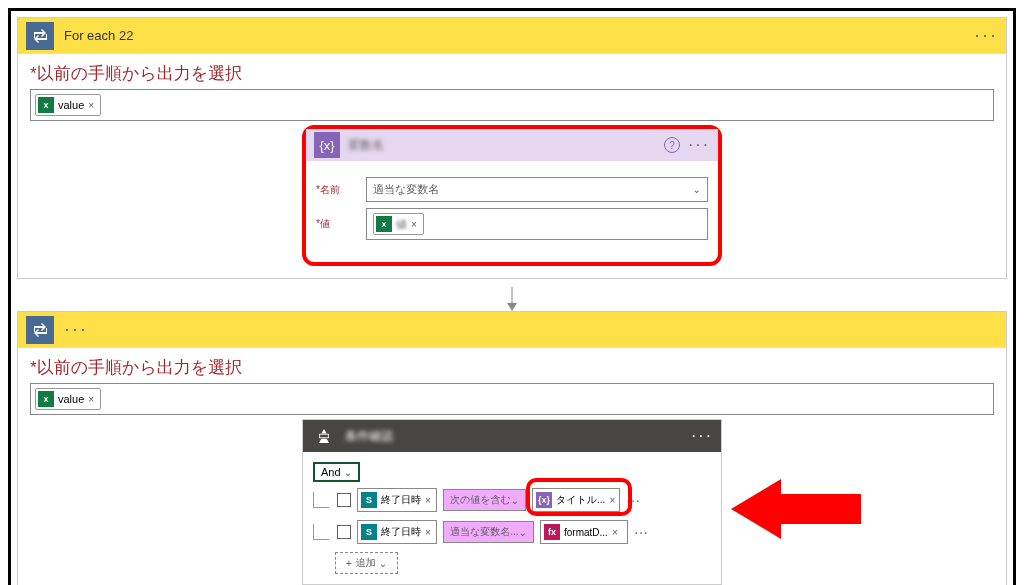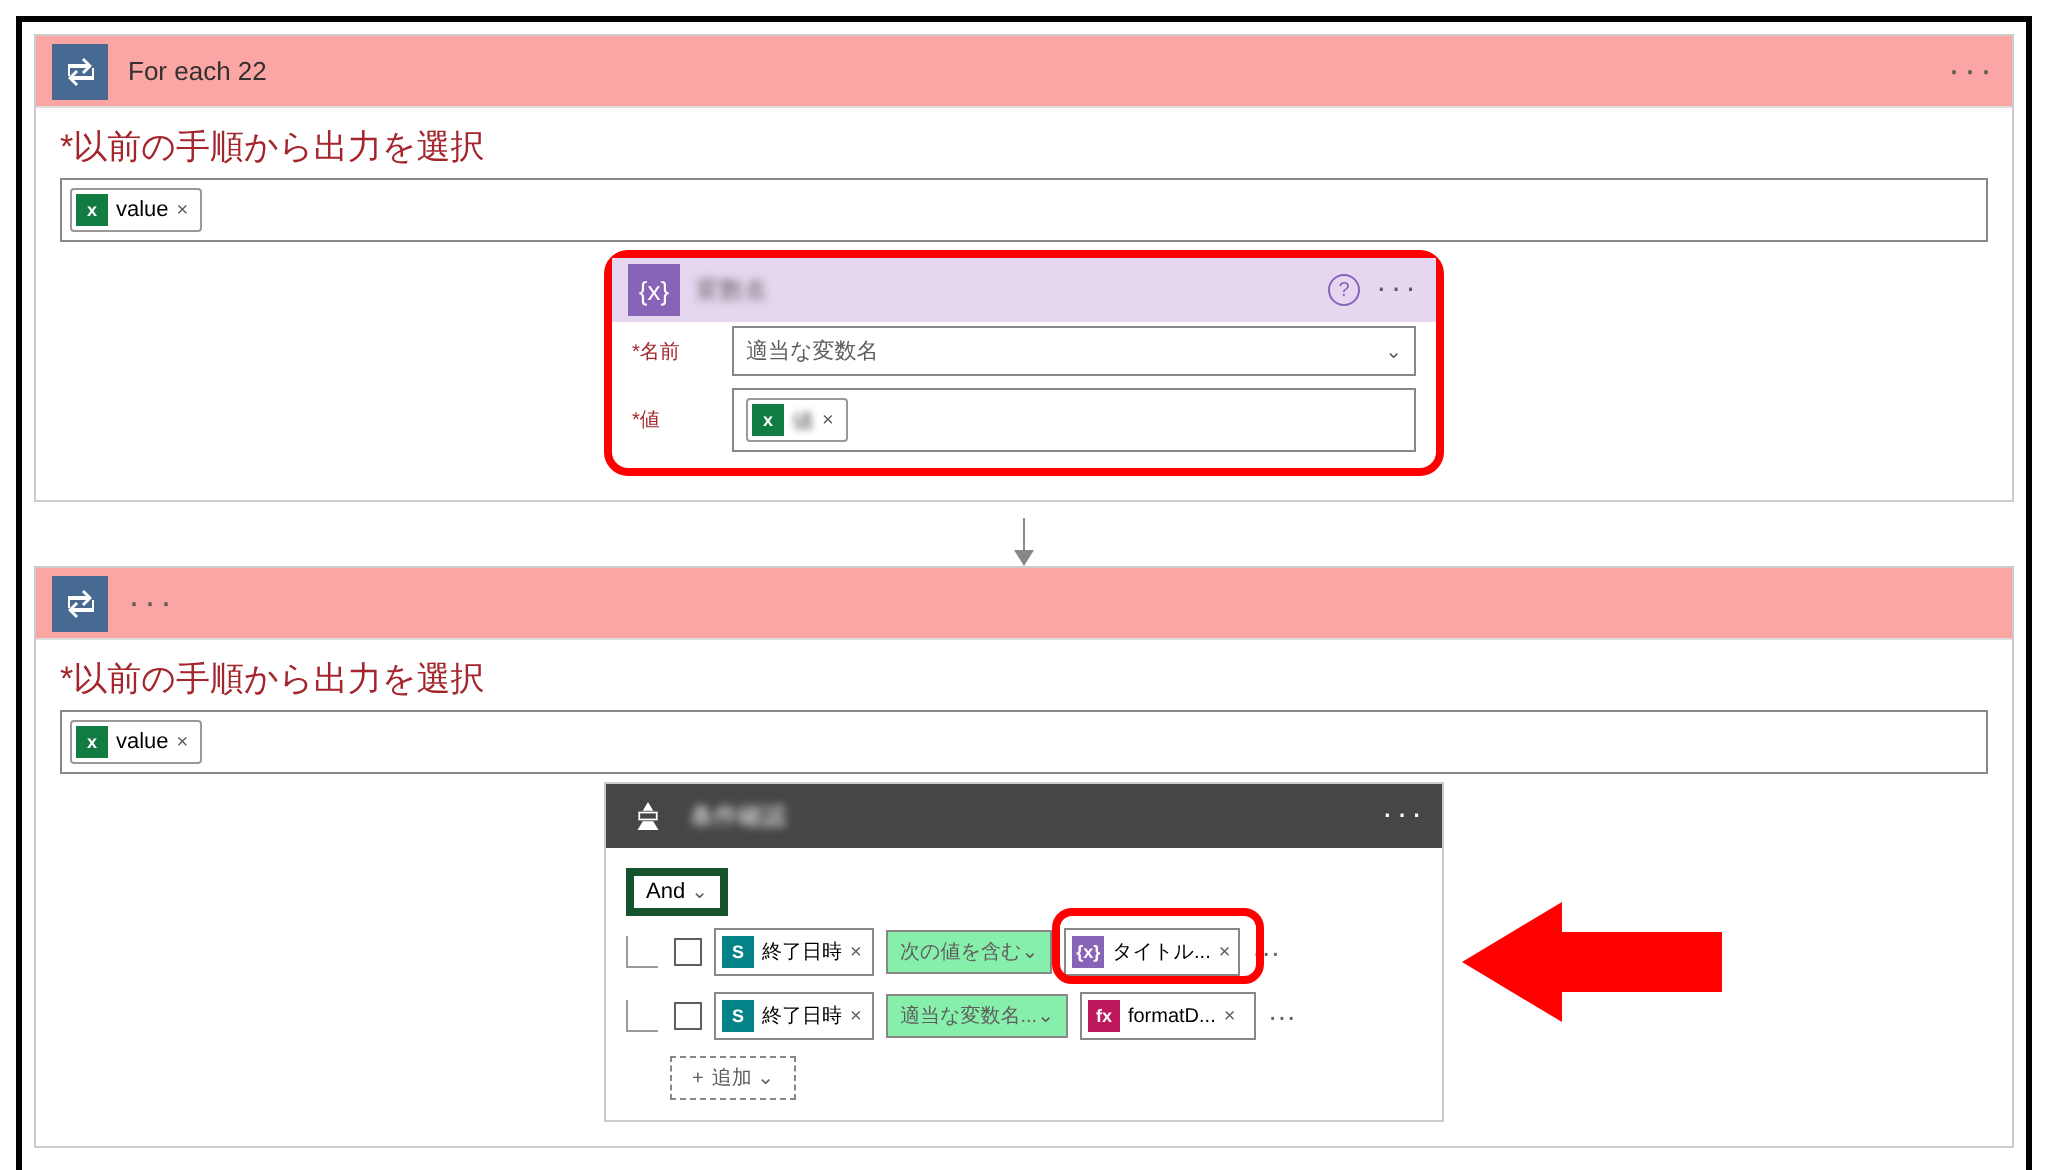--- a/index.html
+++ b/index.html
@@ -1,19 +1,19 @@
 <!DOCTYPE html>
 <html><head>
 <meta charset="utf-8">
 <style>
 *{box-sizing:border-box;margin:0;padding:0;font-family:"Segoe UI","Meiryo",sans-serif}
 body{background:#fff;padding:8px;width:1024px}
 .outer{border:3px solid #000;padding:6px;background:#fff}
 .flow-card{border:1px solid #ccc;background:#fff;margin-bottom:8px}
-.card-hdr{display:flex;align-items:center;background:#fca5a5;border-bottom:1px solid #ddd;padding:2px 8px;height:36px}
+.card-hdr{display:flex;align-items:center;background:#fde047;border-bottom:1px solid #ddd;padding:2px 8px;height:36px}
 .hdr-icon{width:28px;height:28px;background:#486991;display:flex;align-items:center;justify-content:center;margin-right:10px}
 .hdr-icon svg{width:16px;height:16px;fill:#fff}
 .hdr-title{font-size:13px;color:#323130;flex:1}
 .hdr-menu{color:#605e5c;font-size:18px;letter-spacing:2px}
 .card-body{padding:8px 12px}
 .field-lbl{font-size:17px;color:#a4262c;margin-bottom:4px}
 .field-lbl .ast{color:#a4262c}
 .token-box{border:1px solid #8a8886;padding:4px;background:#fff;min-height:28px;display:flex;align-items:center}
 .token{display:inline-flex;align-items:center;background:#fff;border:1px solid #999;font-size:11px;padding:2px 6px 2px 2px;border-radius:2px}
 .tk-ic{width:16px;height:16px;background:#107c41;display:inline-flex;align-items:center;justify-content:center;margin-right:4px;color:#fff;font-size:9px;font-weight:bold}
@@ -21,44 +21,44 @@
 .tk-ic.purple{background:#8764b8}
 .tk-ic.pink{background:#be185d}
 .tk-x{margin-left:4px;color:#605e5c;font-size:10px}
 .nested-wrap{display:flex;justify-content:center;padding:4px 0}
 .var-card{border:4px solid red;border-radius:12px;background:#fff;width:420px;filter:blur(0)}
 .var-hdr{display:flex;align-items:center;background:#e6d7f0;height:32px;padding:0 8px}
 .var-ic{width:26px;height:26px;background:#8764b8;color:#fff;display:flex;align-items:center;justify-content:center;font-size:13px;margin-right:8px}
 .var-ttl{font-size:12px;color:#605e5c;filter:blur(2px);flex:1}
 .var-help{color:#8764b8;width:16px;height:16px;border:1px solid #8764b8;border-radius:50%;display:flex;align-items:center;justify-content:center;font-size:10px;margin-right:8px}
 .var-menu{color:#605e5c;letter-spacing:2px;font-size:16px}
-.var-body{padding:2px 10px}
+.var-body{padding:16px 10px}
 .vrow{display:flex;align-items:center;margin-bottom:6px}
 .vlbl{font-size:10px;color:#a4262c;width:50px}
 .vlbl::before{content:"*";color:#a4262c}
 .vinput{flex:1;border:1px solid #8a8886;padding:4px 6px;font-size:11px;color:#605e5c;background:#fff;min-height:24px;display:flex;align-items:center}
 .vsel{flex:1;border:1px solid #8a8886;padding:4px 6px;font-size:11px;color:#605e5c;background:#fff;display:flex;justify-content:space-between;align-items:center}
 .chev{font-size:10px;color:#605e5c}
 .annot{color:red;font-size:28px;font-weight:bold;text-align:center;margin:6px 0 12px}
 .arrow-line{display:flex;justify-content:center;height:24px;align-items:center}
 .arrow-line svg{width:14px;height:24px}
 .cond-wrap{display:flex;justify-content:center;padding:4px 0;position:relative}
 .cond-card{border:1px solid #ccc;width:420px;background:#fff}
 .cond-hdr{display:flex;align-items:center;background:#484644;height:32px;padding:0 8px}
 .cond-ic{width:26px;height:26px;background:#484644;display:flex;align-items:center;justify-content:center;margin-right:8px}
 .cond-ic svg{width:14px;height:14px;fill:#fff}
 .cond-ttl{color:#fff;font-size:12px;filter:blur(2px);flex:1}
 .cond-menu{color:#fff;letter-spacing:2px;font-size:16px}
 .cond-body{padding:10px}
-.and-sel{border:4px solid #14532d;padding:2px 6px;font-size:11px;display:inline-flex;align-items:center;margin-bottom:6px}
+.and-sel{border:2px solid #14532d;padding:2px 6px;font-size:11px;display:inline-flex;align-items:center;margin-bottom:6px}
 .cond-row{display:flex;align-items:center;gap:6px;margin-bottom:8px}
 .tree{width:16px;border-left:1px solid #999;border-bottom:1px solid #999;height:16px;margin-right:2px}
 .chk{width:14px;height:14px;border:1px solid #605e5c}
 .c-tok{border:1px solid #8a8886;padding:3px;display:flex;align-items:center;font-size:10px;min-width:80px;background:#fff}
-.c-op{border:1px solid #8a8886;padding:3px 6px;font-size:10px;color:#605e5c;min-width:74px;display:flex;justify-content:flex-end;align-items:center;background:#86efac}
+.c-op{border:1px solid #8a8886;padding:3px 6px;font-size:10px;color:#605e5c;min-width:74px;display:flex;justify-content:flex-end;align-items:center;background:#f0abfc}
 .highlight-box{border:4px solid red;border-radius:10px;padding:2px;position:absolute}
 .big-arrow{position:absolute;right:-140px;top:22px}
 .addrow{border:1px dashed #8a8886;padding:3px 10px;font-size:10px;color:#605e5c;display:inline-flex;align-items:center}
 </style>
 </head>
 <body>
 
 <div class="outer">
 
   <div class="flow-card">

